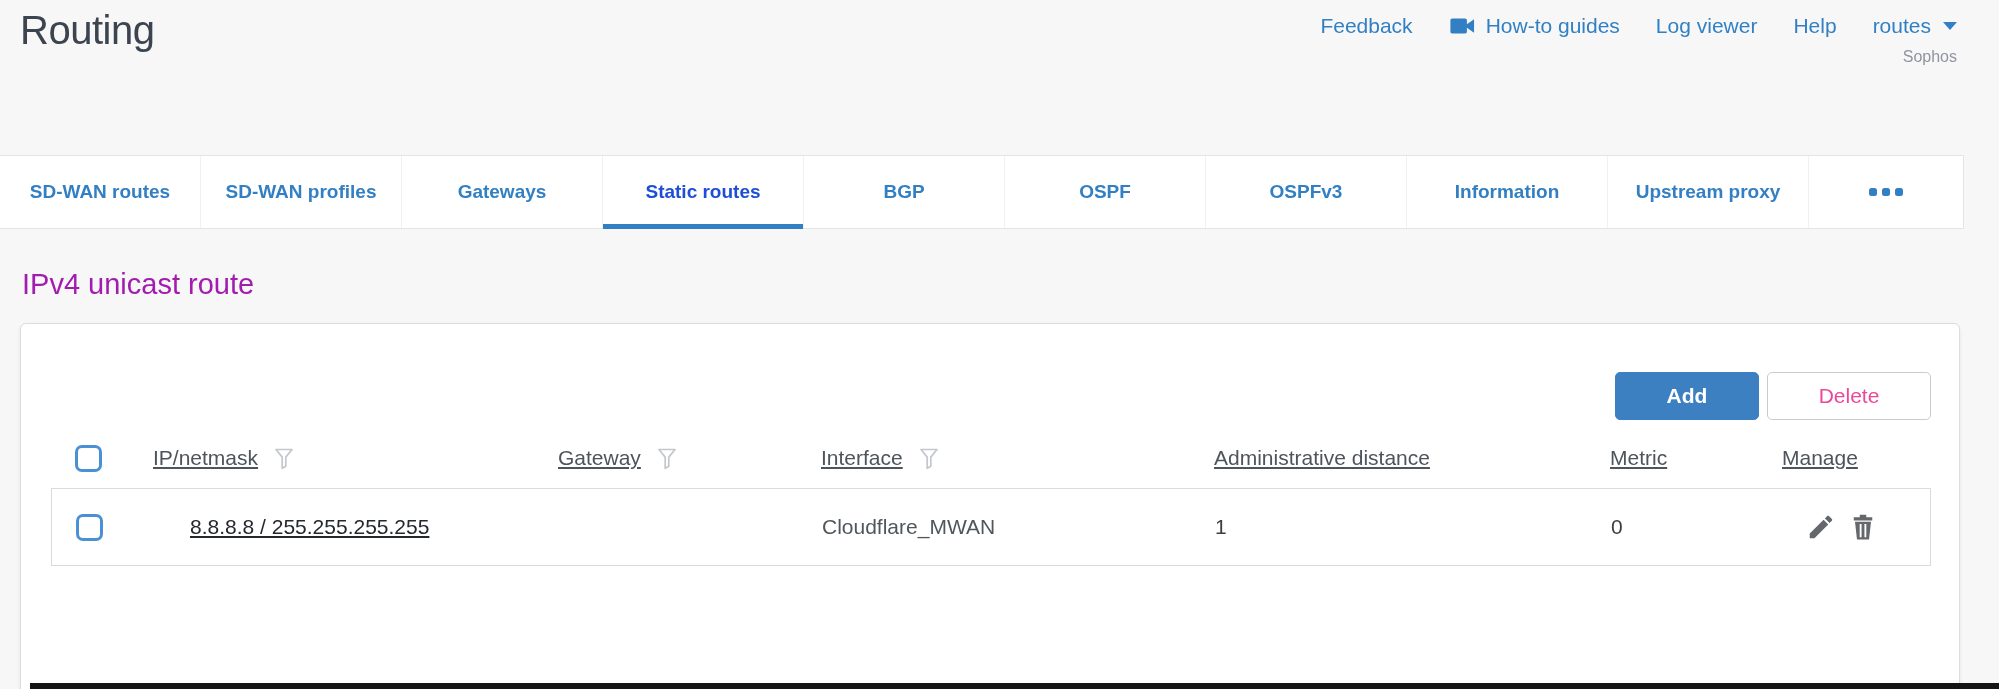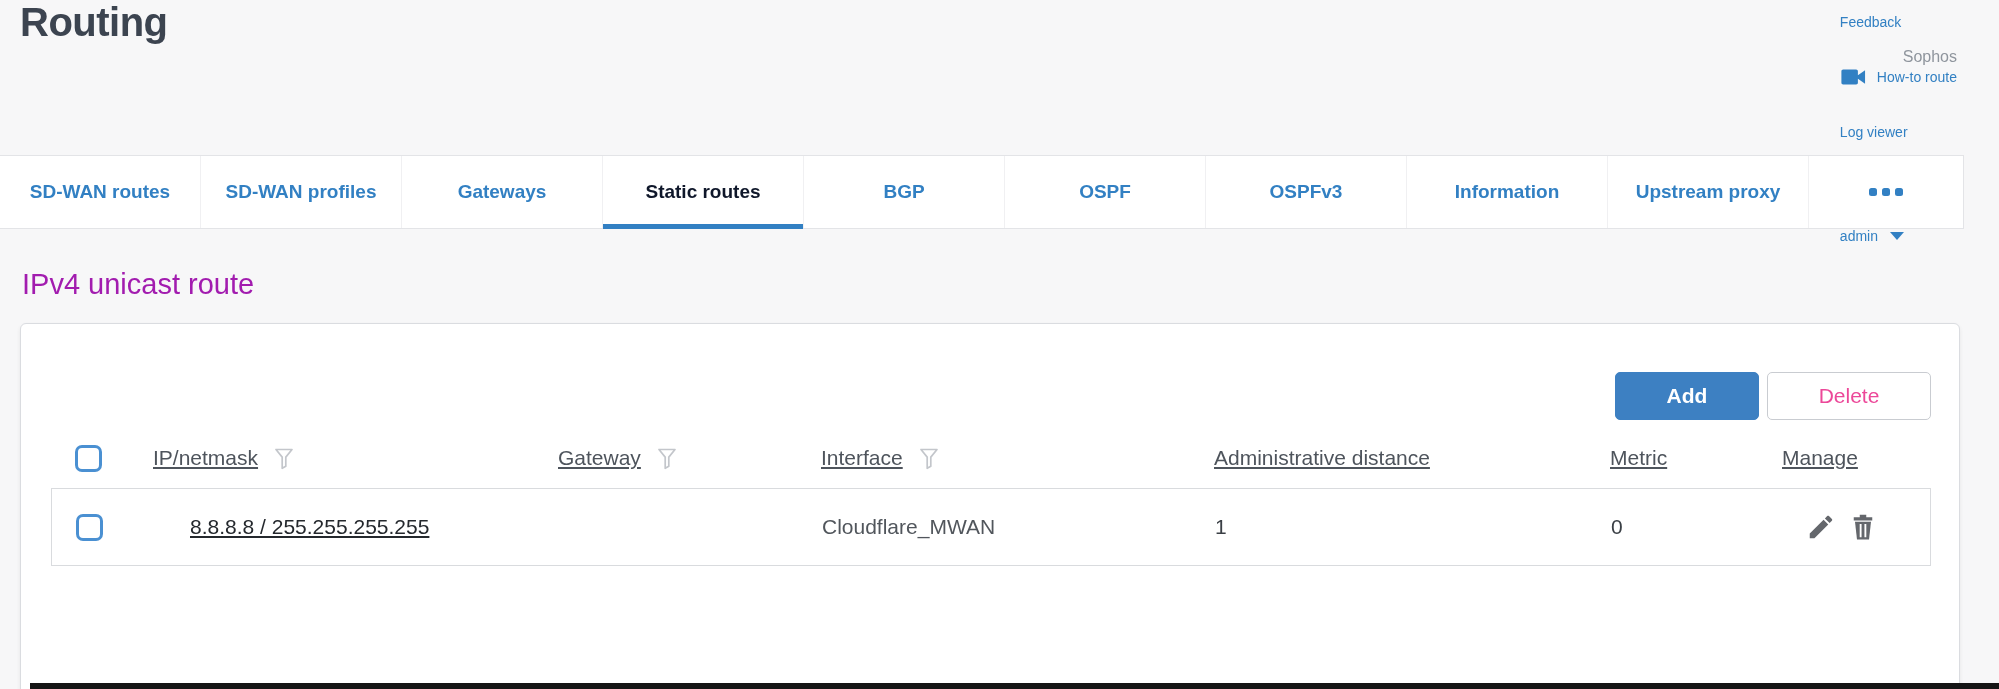--- a/index.html
+++ b/index.html
@@ -7,27 +7,27 @@
   body {
     position:relative;
     background:#f7f7f8;
     font-family:"Liberation Sans", sans-serif;
     overflow:hidden;
     color:#33383e;
   }
 
   
   .page-title {
-    position:absolute; top:0; left:20px;
-    font-size:40px; font-weight:700; color:#3c4450; letter-spacing:-0.5px;
+    position:absolute; top:8px; left:20px;
+    font-size:40px; font-weight:400; color:#3c4450; letter-spacing:-0.5px;
   }
   .top-nav {
     position:absolute; top:14px; right:42px;
-    display:flex; gap:36px;
-    font-size:14px; font-weight:500; color:#3280c3;flex-direction:column;
+    display:flex; align-items:center; gap:36px;
+    font-size:21px; font-weight:500; color:#3280c3;
   }
   .nav-item { display:flex; align-items:center; gap:10px; cursor:pointer; white-space:nowrap; }
   .caret-down {
     width:0; height:0; margin-left:2px;
     border-left:7px solid transparent; border-right:7px solid transparent;
     border-top:8px solid #3280c3;
   }
   .brand-label {
     position:absolute; top:48px; right:42px;
     font-size:16px; color:#8f959d; font-weight:400;
@@ -39,21 +39,21 @@
     background:#ffffff;
     border:1px solid #e3e4e7; border-left:none;
     display:flex;
   }
   .tab {
     width:201px; position:relative; cursor:pointer;
     display:flex; align-items:center; justify-content:center;
     font-size:19px; font-weight:700; color:#3280c3;
     border-right:1px solid #f0f0f2;
   }
-  .tab.active { color:#0f172a; }
+  .tab.active { color:#1d4ed8; }
   .tab-underline {
     display:none;
     position:absolute; bottom:-1px; left:0; width:100%; height:5px;
     background:#3280c3;
   }
   .tab.active .tab-underline { display:block; }
   .tab-more { flex:1; border-right:none; display:flex; align-items:center; justify-content:center; gap:5px; cursor:pointer; }
   .dot { width:8px; height:8px; border-radius:2.5px; background:#3280c3; }
 
   
@@ -127,30 +127,30 @@
 <div class="top-nav">
   <div class="nav-item">
     <span>Feedback</span>
   </div>
   <div class="nav-item">
     <span class="icon">
       <svg width="27" height="22" viewBox="0 0 24 20" style="display:block">
         <path fill="#3280c3" d="M16 8.5V4.8c0-.9-.7-1.6-1.6-1.6H2.6C1.7 3.2 1 3.9 1 4.8v10.4c0 .9.7 1.6 1.6 1.6h11.8c.9 0 1.6-.7 1.6-1.6v-3.7l6.5 4.6V3.9L16 8.5z"></path>
       </svg>
     </span>
-    <span>How-to route</span>
+    <span>How-to guides</span>
   </div>
   <div class="nav-item">
     <span>Log viewer</span>
   </div>
   <div class="nav-item">
     <span>Help</span>
   </div>
   <div class="nav-item">
-    <span>admin</span>
+    <span>routes</span>
     <span class="caret-down"></span>
   </div>
 </div>
 <div class="brand-label">Sophos</div>
 
 <div class="tabbar">
   <div class="tab">
     <span>SD-WAN routes</span>
 
   </div>

